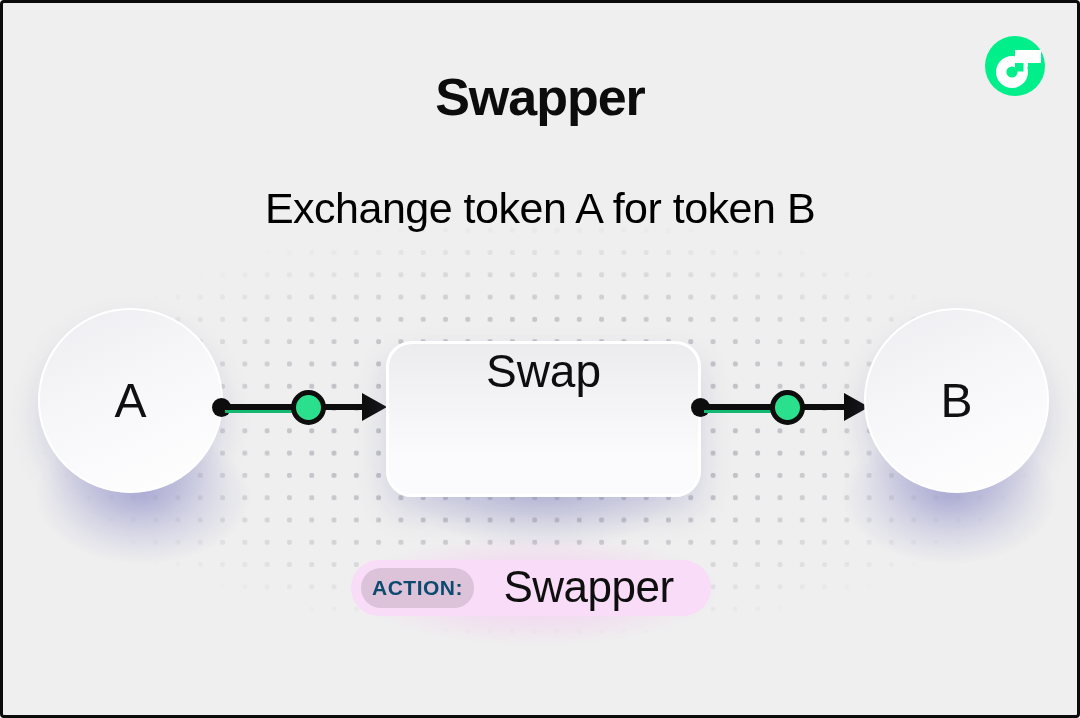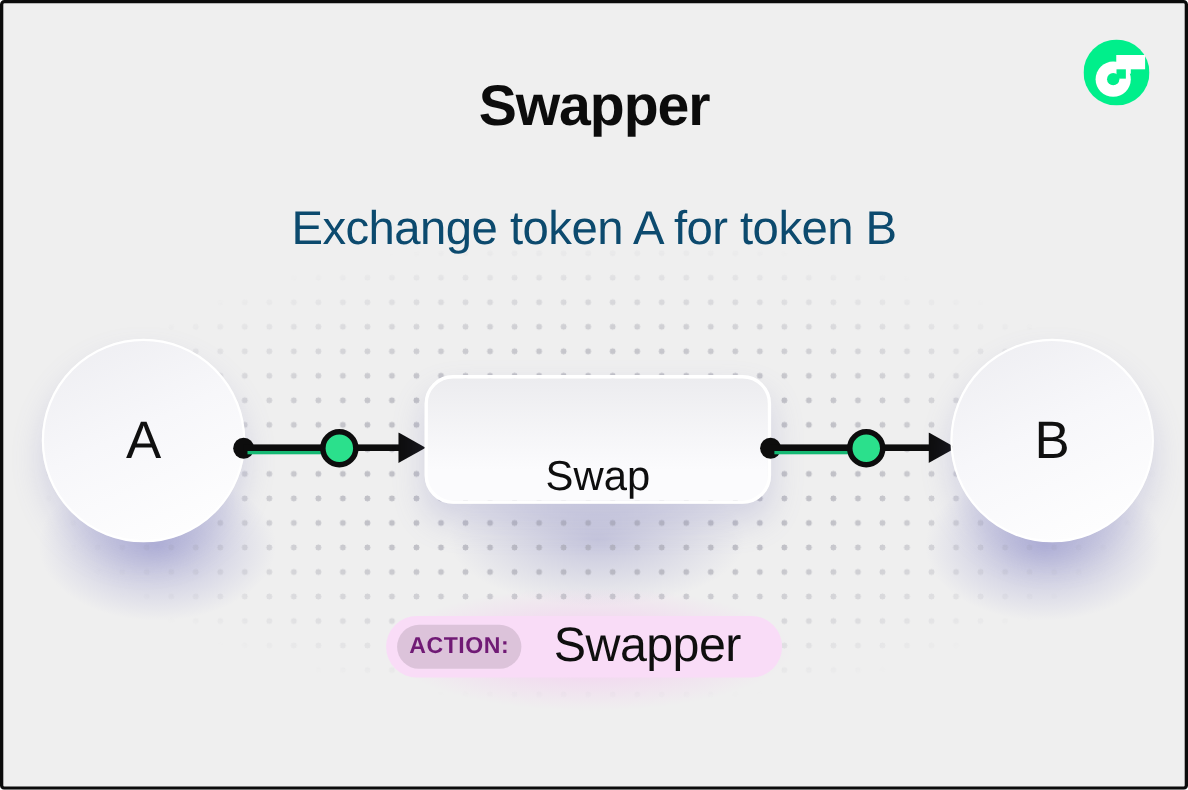--- a/index.html
+++ b/index.html
@@ -33,43 +33,43 @@
     -webkit-mask-image:radial-gradient(ellipse 60% 58% at 50% 48%, #000 38%, rgba(0,0,0,0) 84%);
             mask-image:radial-gradient(ellipse 60% 58% at 50% 48%, #000 38%, rgba(0,0,0,0) 84%);
   }
   
   .title{
     position:absolute;left:0;right:0;top:64px;
     text-align:center;font-size:52px;font-weight:700;letter-spacing:-1px;color:#0c0c0c;
   }
   .subtitle{
     position:absolute;left:0;right:0;top:181px;
-    text-align:center;font-size:43px;font-weight:400;letter-spacing:-.5px;color:#0c4a6e;
+    text-align:center;font-size:43px;font-weight:400;letter-spacing:-.5px;color:#000000;
   }
   
   .flow-logo{position:absolute;left:982px;top:33px;width:60px;height:60px;}
   
   .token-circle{
     position:absolute;width:185px;height:185px;border-radius:50%;
     background:linear-gradient(155deg,#ededf1 0%,#f7f7fa 45%,#ffffff 100%);
     border:2px solid #ffffff;
     box-shadow:0 16px 28px rgba(116,116,188,.22);
     display:flex;align-items:center;justify-content:center;
     font-size:48px;color:#101010;
   }
   .node-a{left:35px;top:305px;}
   .node-b{left:861px;top:305px;}
   
   .swap-box{
-    position:absolute;left:383px;top:338px;width:315px;height:117px;
+    position:absolute;left:383px;top:338px;width:315px;height:156px;
     border-radius:26px;border:3px solid #ffffff;
     background:linear-gradient(180deg,#ececef 0%,#fbfbfd 75%);
     box-shadow:0 16px 30px rgba(118,118,185,.24);
-    display:flex;align-items:flex-end;justify-content:center;
-    font-size:38px;color:#0e0e0e;
+    display:flex;align-items:flex-start;justify-content:center;
+    font-size:46px;color:#0e0e0e;
   }
   
   .conn-dot{position:absolute;width:19px;height:19px;border-radius:50%;background:#0d0d0d;top:395px;}
   .conn-line{position:absolute;height:6px;background:#0d0d0d;top:401px;}
   .conn-green-line{position:absolute;height:4px;background:#15b873;top:406px;}
   .signal-dot{
     position:absolute;width:35px;height:35px;border-radius:50%;top:387px;
     background:#2be08c;border:5px solid #0d0d0d;
   }
   .arrowhead{
@@ -83,21 +83,21 @@
   .sig-r{left:767px;} .ah-r{left:841px;}
   
   .action-badge{
     position:absolute;left:348px;top:557px;width:360px;height:56px;border-radius:28px;
     background:#f9dcf7;
     display:flex;align-items:center;padding:0 8px 0 10px;
   }
   .action-label-pill{
     width:113px;height:40px;border-radius:20px;background:#dcc3da;
     display:flex;align-items:center;justify-content:center;
-    font-size:21px;font-weight:600;letter-spacing:.5px;color:#701a75;
+    font-size:21px;font-weight:600;letter-spacing:.5px;color:#0c4a6e;
   }
   .action-value{
     flex:1;text-align:center;font-size:44px;color:#0f0f0f;letter-spacing:-.5px;
     padding-bottom:3px;
   }
 </style>
 </head>
 <body>
 
 <div class="card">

